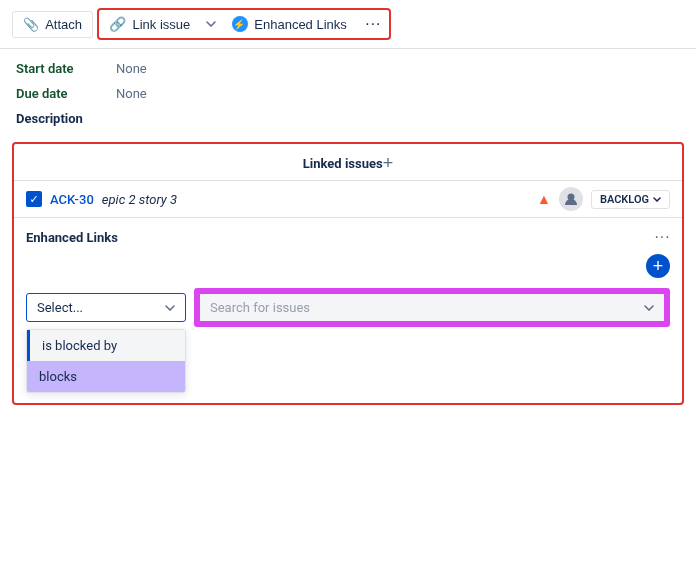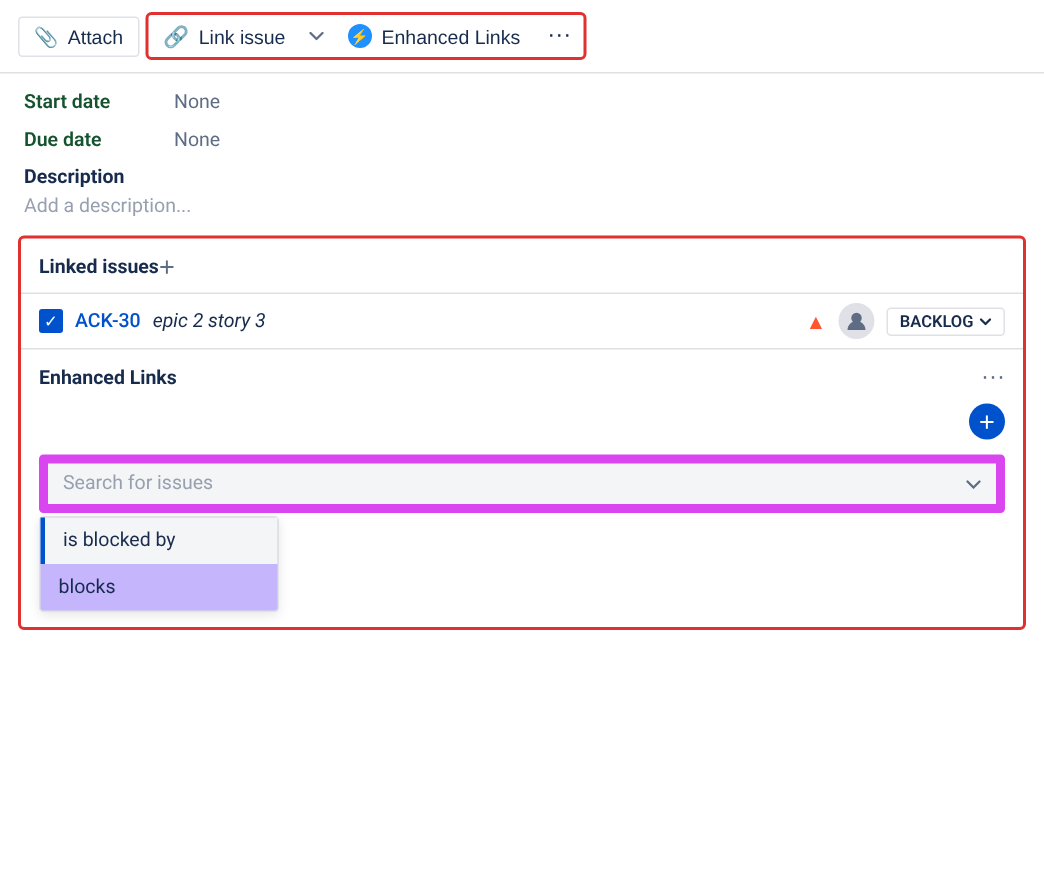--- a/index.html
+++ b/index.html
@@ -122,21 +122,21 @@
 
     
     .main-content {
       padding: 0 12px 12px 12px;
       position: relative;
     }
 
     .linked-issues-header {
       display: flex;
       align-items: center;
-      justify-content: flex-start;
+      justify-content: center;
       padding: 10px 12px 8px 12px;
     }
 
     .linked-issues-title {
       font-weight: 700;
       font-size: 13px;
       color: #172b4d;
     }
 
     .add-btn {
@@ -397,21 +397,20 @@
   <div class="field-row">
     <span class="field-label">Start date</span>
     <span class="field-value">None</span>
   </div>
   <div class="field-row">
     <span class="field-label">Due date</span>
     <span class="field-value">None</span>
   </div>
   <div>
     <div class="description-label">Description</div>
-    <div class="description-placeholder">Add a description...</div>
   </div>
 </div>
 
 <div class="main-content">
 
   <div class="outer-red-border">
 
     <div>
       <div class="linked-issues-header">
         <span class="linked-issues-title">Linked issues</span>
@@ -448,20 +447,26 @@
       <div class="enhanced-links-header">
         <span class="enhanced-links-title">Enhanced Links</span>
         <button class="more-dots-btn">···</button>
       </div>
 
       <div class="add-circle-row">
         <button class="add-circle-btn">+</button>
       </div>
 
       <div class="select-search-row">
+        <div class="select-dropdown">
+          <span>Select...</span>
+          <svg width="10" height="6" viewBox="0 0 10 6">
+            <path d="M1 1l4 4 4-4" stroke="#5e6c84" stroke-width="1.5" fill="none" stroke-linecap="round"></path>
+          </svg>
+        </div>
         <div class="search-input-container">
           <span class="search-placeholder">Search for issues</span>
           <svg width="10" height="6" viewBox="0 0 10 6">
             <path d="M1 1l4 4 4-4" stroke="#5e6c84" stroke-width="1.5" fill="none" stroke-linecap="round"></path>
           </svg>
         </div>
       </div>
 
       <div class="dropdown-options">
         <div class="dropdown-option">is blocked by</div>

